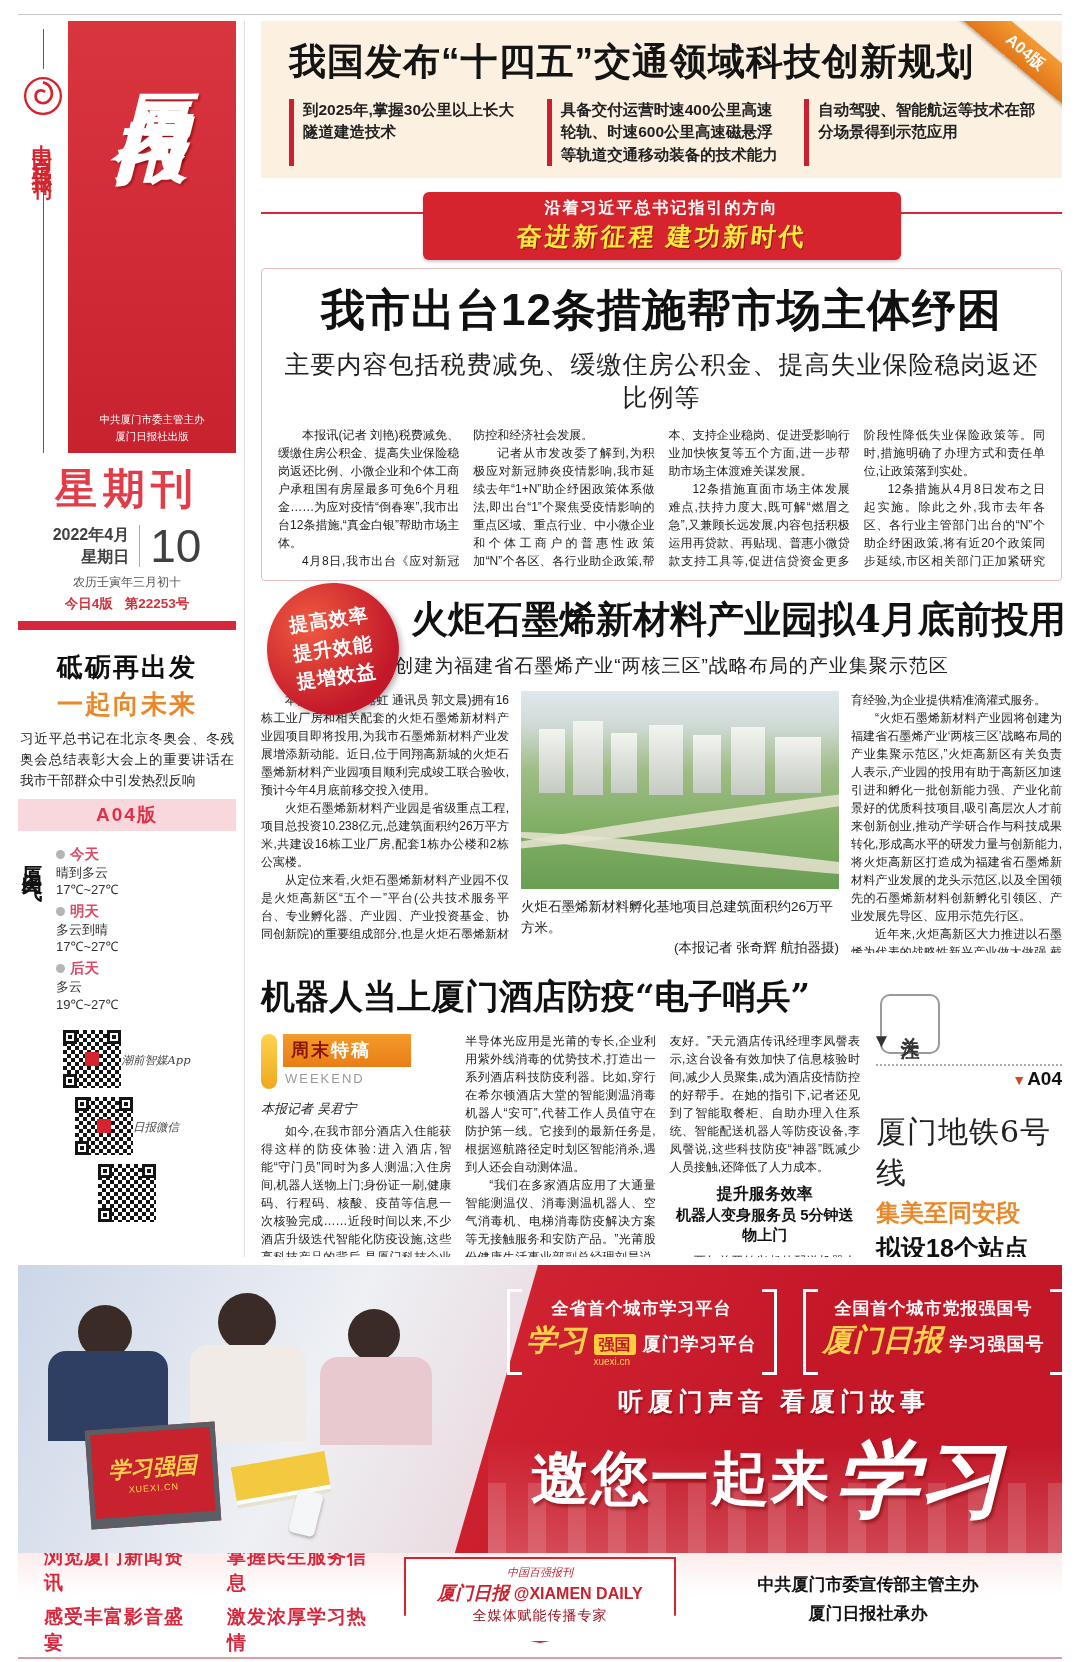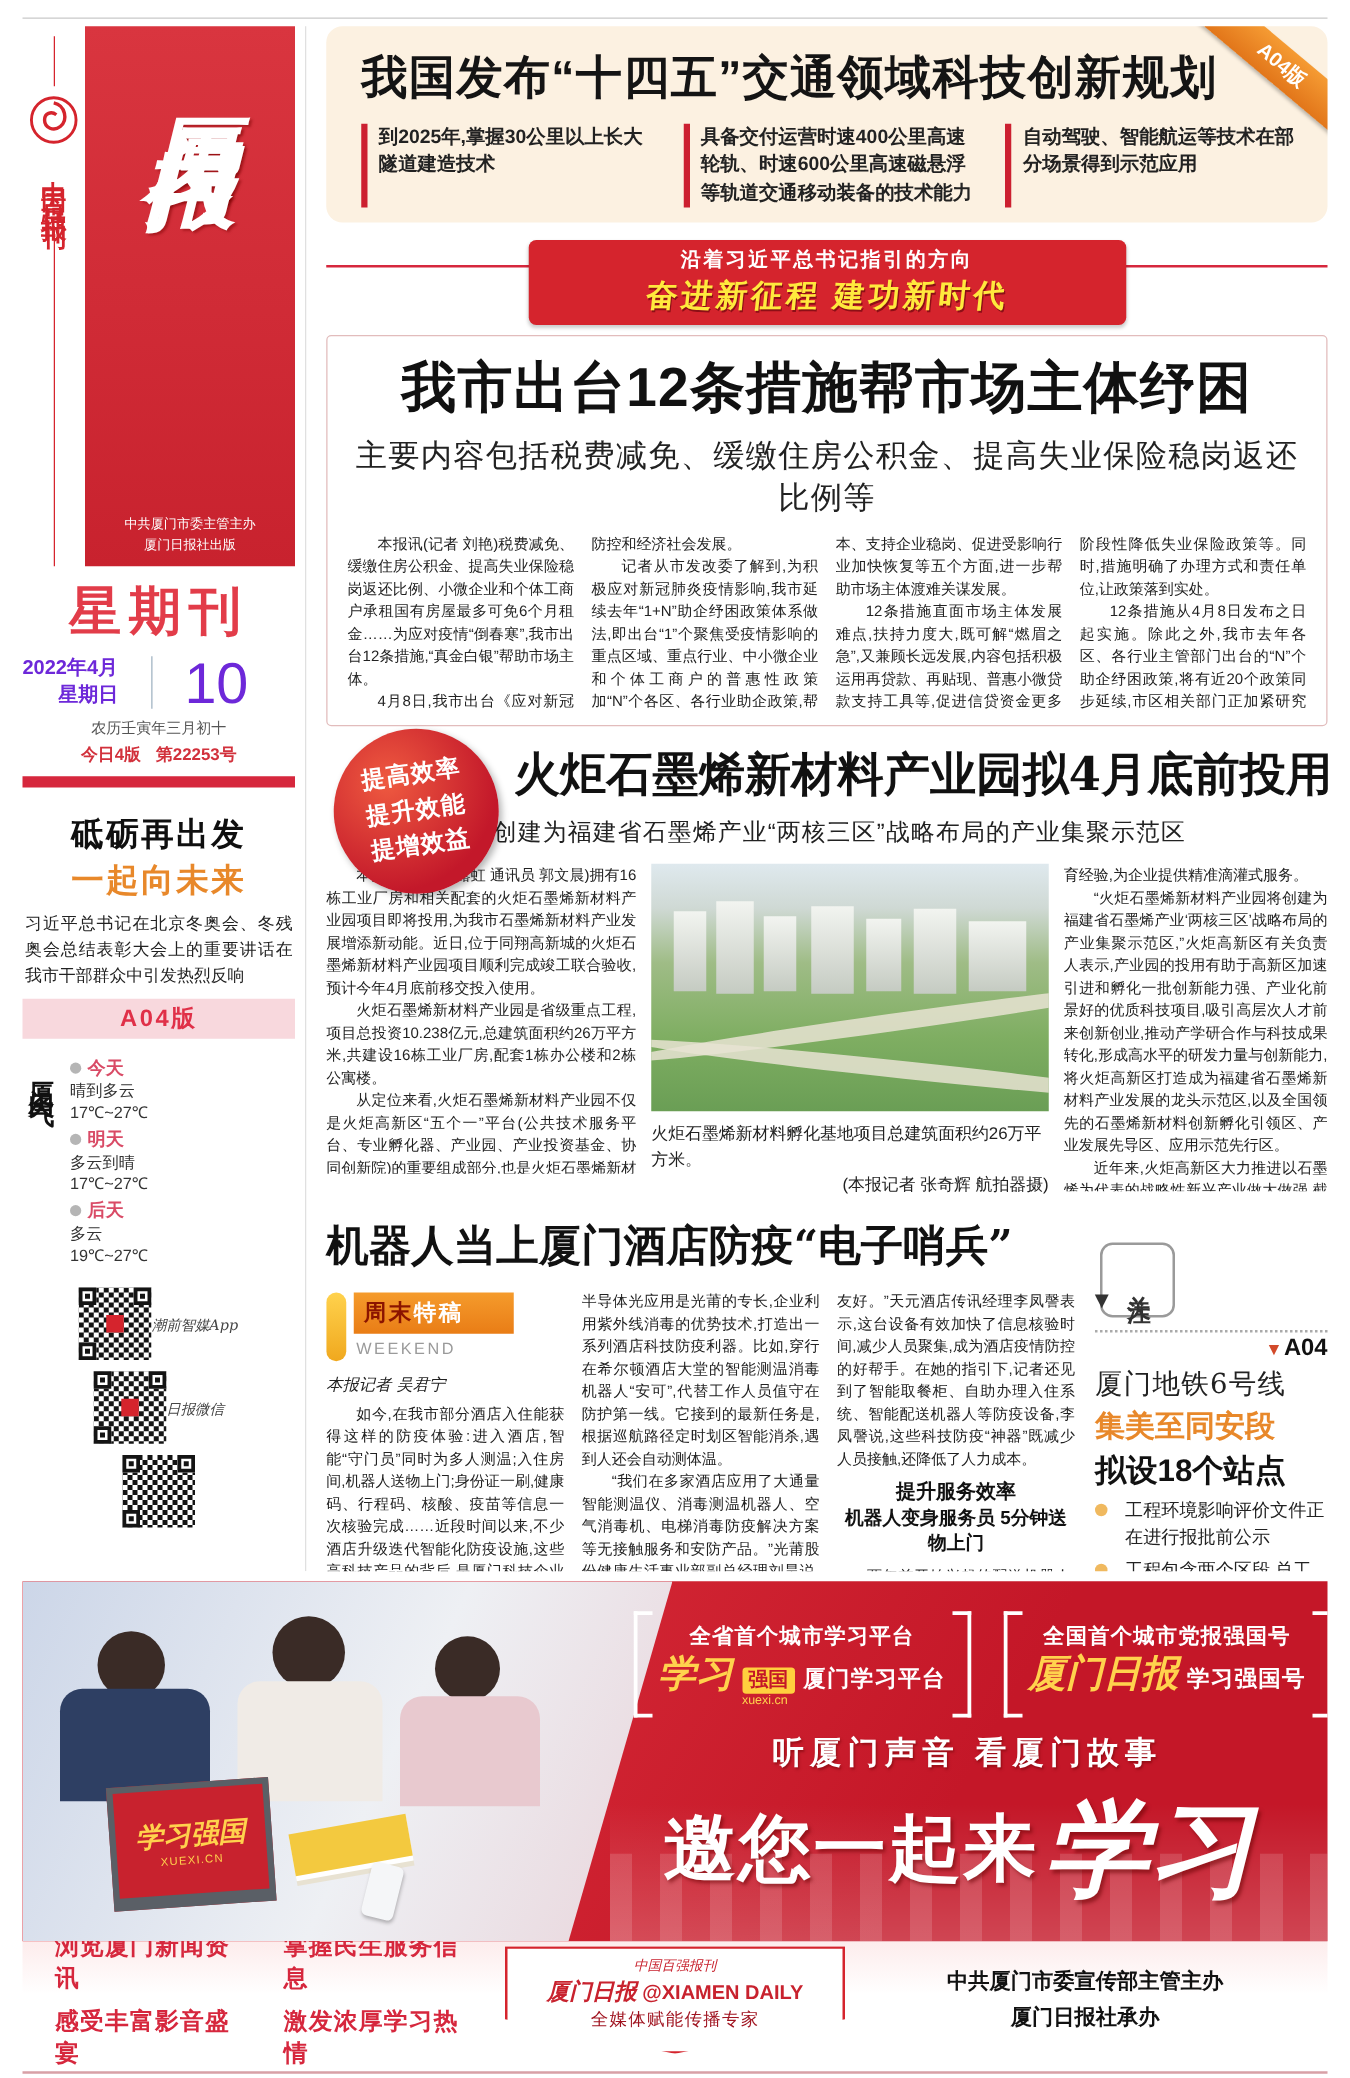--- a/index.html
+++ b/index.html
@@ -11,21 +11,21 @@
   
   .left-col{width:218px;flex:none;border-right:1px solid #e0e0e0;padding-right:8px;}
   .brand-row{display:flex;height:432px;}
   .side-strip{width:50px;flex:none;display:flex;flex-direction:column;align-items:center;padding-top:8px;}
   .vline{width:1px;background:#d5242d;flex:none;}
   .side-text{writing-mode:vertical-rl;text-orientation:upright;font-size:20px;font-weight:bold;color:#d5242d;letter-spacing:7px;margin:6px 0;}
   .masthead-block{flex:1;background:linear-gradient(#d9353f,#c8222e);display:flex;flex-direction:column;align-items:center;justify-content:space-between;padding:14px 0 8px;}
   .calligraphy{writing-mode:vertical-rl;font-family:"DejaVu Serif",serif;font-style:italic;font-weight:bold;font-size:74px;color:#fff;line-height:1;text-shadow:2px 2px 2px rgba(120,0,0,.45);letter-spacing:6px;}
   .publisher{color:#fff;font-size:10.5px;text-align:center;line-height:1.6;}
   .edition{font-size:42px;font-weight:900;color:#e23c49;text-align:center;letter-spacing:6px;margin-top:8px;}
-  .date-row{display:flex;justify-content:flex-start;align-items:center;gap:26px;margin-top:6px;color:#6d28d9;}
+  .date-row{display:flex;justify-content:center;align-items:center;gap:10px;margin-top:6px;color:#404040;}
   .date-left{text-align:right;font-weight:bold;font-size:16px;line-height:1.4;}
   .date-div{width:1px;height:42px;background:#9fb2c1;}
   .day-num{font-size:46px;line-height:1;}
   .lunar{font-size:12px;color:#555;text-align:center;margin-top:5px;}
   .issue-row{display:flex;justify-content:center;gap:12px;font-size:13.5px;font-weight:bold;color:#d2313c;margin-top:4px;}
   .redbar{height:9px;background:#d6273d;margin-top:8px;}
   .promo{text-align:center;margin-top:20px;}
   .promo-t1{font-size:26px;font-weight:900;color:#0f0f0f;letter-spacing:2px;}
   .promo-t2{font-size:26px;font-weight:900;color:#e8882a;letter-spacing:2px;margin-top:2px;}
   .promo-p{font-size:13.5px;color:#222;text-align:justify;line-height:1.55;margin:7px 2px 0;}
@@ -41,21 +41,21 @@
   .qrwrap{display:flex;flex-direction:row;align-items:center;margin-bottom:9px;}
   .qr{width:58px;height:58px;background:repeating-conic-gradient(#141414 0% 25%,#fff 0% 50%) 0 0/8px 8px;position:relative;}
   .qr i{position:absolute;width:14px;height:14px;border:3px solid #141414;background:#fff;box-sizing:border-box;}
   .qr i::after{content:"";position:absolute;inset:2px;background:#141414;}
   .qr .tl{left:0;top:0;} .qr .tr{right:0;top:0;} .qr .bl{left:0;bottom:0;}
   .qr.redchip::before{content:"";position:absolute;inset:22px;background:#d5242d;z-index:2;}
   .qrcap{font-family:"DejaVu Serif",serif;font-style:italic;font-size:11.5px;color:#444;margin-top:3px;}
 
   
   .main-col{flex:1;padding-left:16px;min-width:0;}
-  .top-box{background:#fcf1e1;position:relative;padding:16px 22px 12px 28px;overflow:hidden;border-radius:13px;}
+  .top-box{background:#fcf1e1;position:relative;padding:16px 22px 12px 28px;overflow:hidden;}
   .tb-head{font-size:37px;font-weight:900;color:#141414;letter-spacing:1px;white-space:nowrap;}
   .tb-bullets{display:flex;gap:22px;margin-top:12px;}
   .tb-b{border-left:5px solid #cc2030;padding-left:9px;font-size:15.5px;font-weight:bold;color:#222;line-height:1.45;flex:1;}
   .ribbon{position:absolute;right:-38px;top:16px;width:150px;transform:rotate(40deg);background:linear-gradient(#f59b33,#e2761a);color:#fff;font-weight:bold;font-size:16px;text-align:center;padding:5px 0;box-shadow:0 2px 3px rgba(0,0,0,.25);}
   .banner-row{position:relative;margin:14px 0 12px;height:64px;}
   .banner-row .hline{position:absolute;left:0;right:0;top:20px;border-top:2px solid #d6273d;}
   .banner{position:absolute;left:50%;transform:translateX(-50%);top:0;background:#d5242d;border-radius:6px;width:478px;text-align:center;padding:6px 0 7px;box-shadow:0 2px 3px rgba(0,0,0,.2);}
   .banner-l1{color:#fff;font-size:16px;font-weight:bold;letter-spacing:2px;}
   .banner-l2{color:#ffe93d;font-size:25px;font-weight:900;letter-spacing:3px;transform:skewX(-6deg);margin-top:1px;text-shadow:1px 1px 0 #8c0f16;}
   .article1{border:1px solid #e2bcbc;border-radius:4px;padding:12px 16px 10px;}
@@ -96,21 +96,21 @@
   .subhead .s2{font-size:15px;display:block;}
 
   
   .sidebar{width:186px;flex:none;padding-top:6px;}
   .focus-badge{width:56px;height:56px;border:2px solid #9a9a9a;border-radius:10px;margin:14px 0 10px 4px;position:relative;display:flex;align-items:center;justify-content:center;}
   .focus-badge span{writing-mode:vertical-rl;text-orientation:upright;font-size:19px;font-weight:900;color:#333;letter-spacing:3px;}
   .focus-tri{position:absolute;left:-12px;bottom:-2px;color:#c8102e;font-size:15px;}
   .brief{border-top:2px dotted #aaa;padding-top:2px;margin-top:10px;}
   .brief-mark{text-align:right;font-weight:900;font-size:19px;color:#111;}
   .brief-mark .tri{color:#d24a2a;font-size:14px;margin-right:1px;}
-  .brief-t1{font-family:"DejaVu Serif",serif;font-size:22px;color:#222;margin-top:2px;letter-spacing:1px;}
+  .brief-t1{font-family:"DejaVu Serif",serif;font-size:30px;color:#222;margin-top:22px;letter-spacing:1px;}
   .brief-t2{font-size:24px;font-weight:900;color:#e8882a;margin-top:3px;}
   .brief-t3{font-size:25px;font-weight:900;color:#111;margin-top:3px;}
   .brief-li{display:flex;gap:14px;font-size:14.5px;line-height:1.45;color:#222;margin-top:6px;}
   .odot{width:10px;height:10px;border-radius:50%;background:#f0b95f;flex:none;margin-top:4px;}
 
   
   .ad{margin:8px 18px 0;height:382px;display:flex;flex-direction:column;}
   .ad-red{position:relative;height:288px;background:linear-gradient(120deg,#e23640,#c41728 70%);overflow:hidden;}
   .ad-photo{position:absolute;left:0;top:0;bottom:0;width:520px;background:linear-gradient(115deg,#ccd6e8,#eef0f4 55%,#e9d4da);clip-path:polygon(0 0,100% 0,84% 100%,0 100%);}
   .ph-hair{position:absolute;border-radius:50%;background:#3a2b26;}

